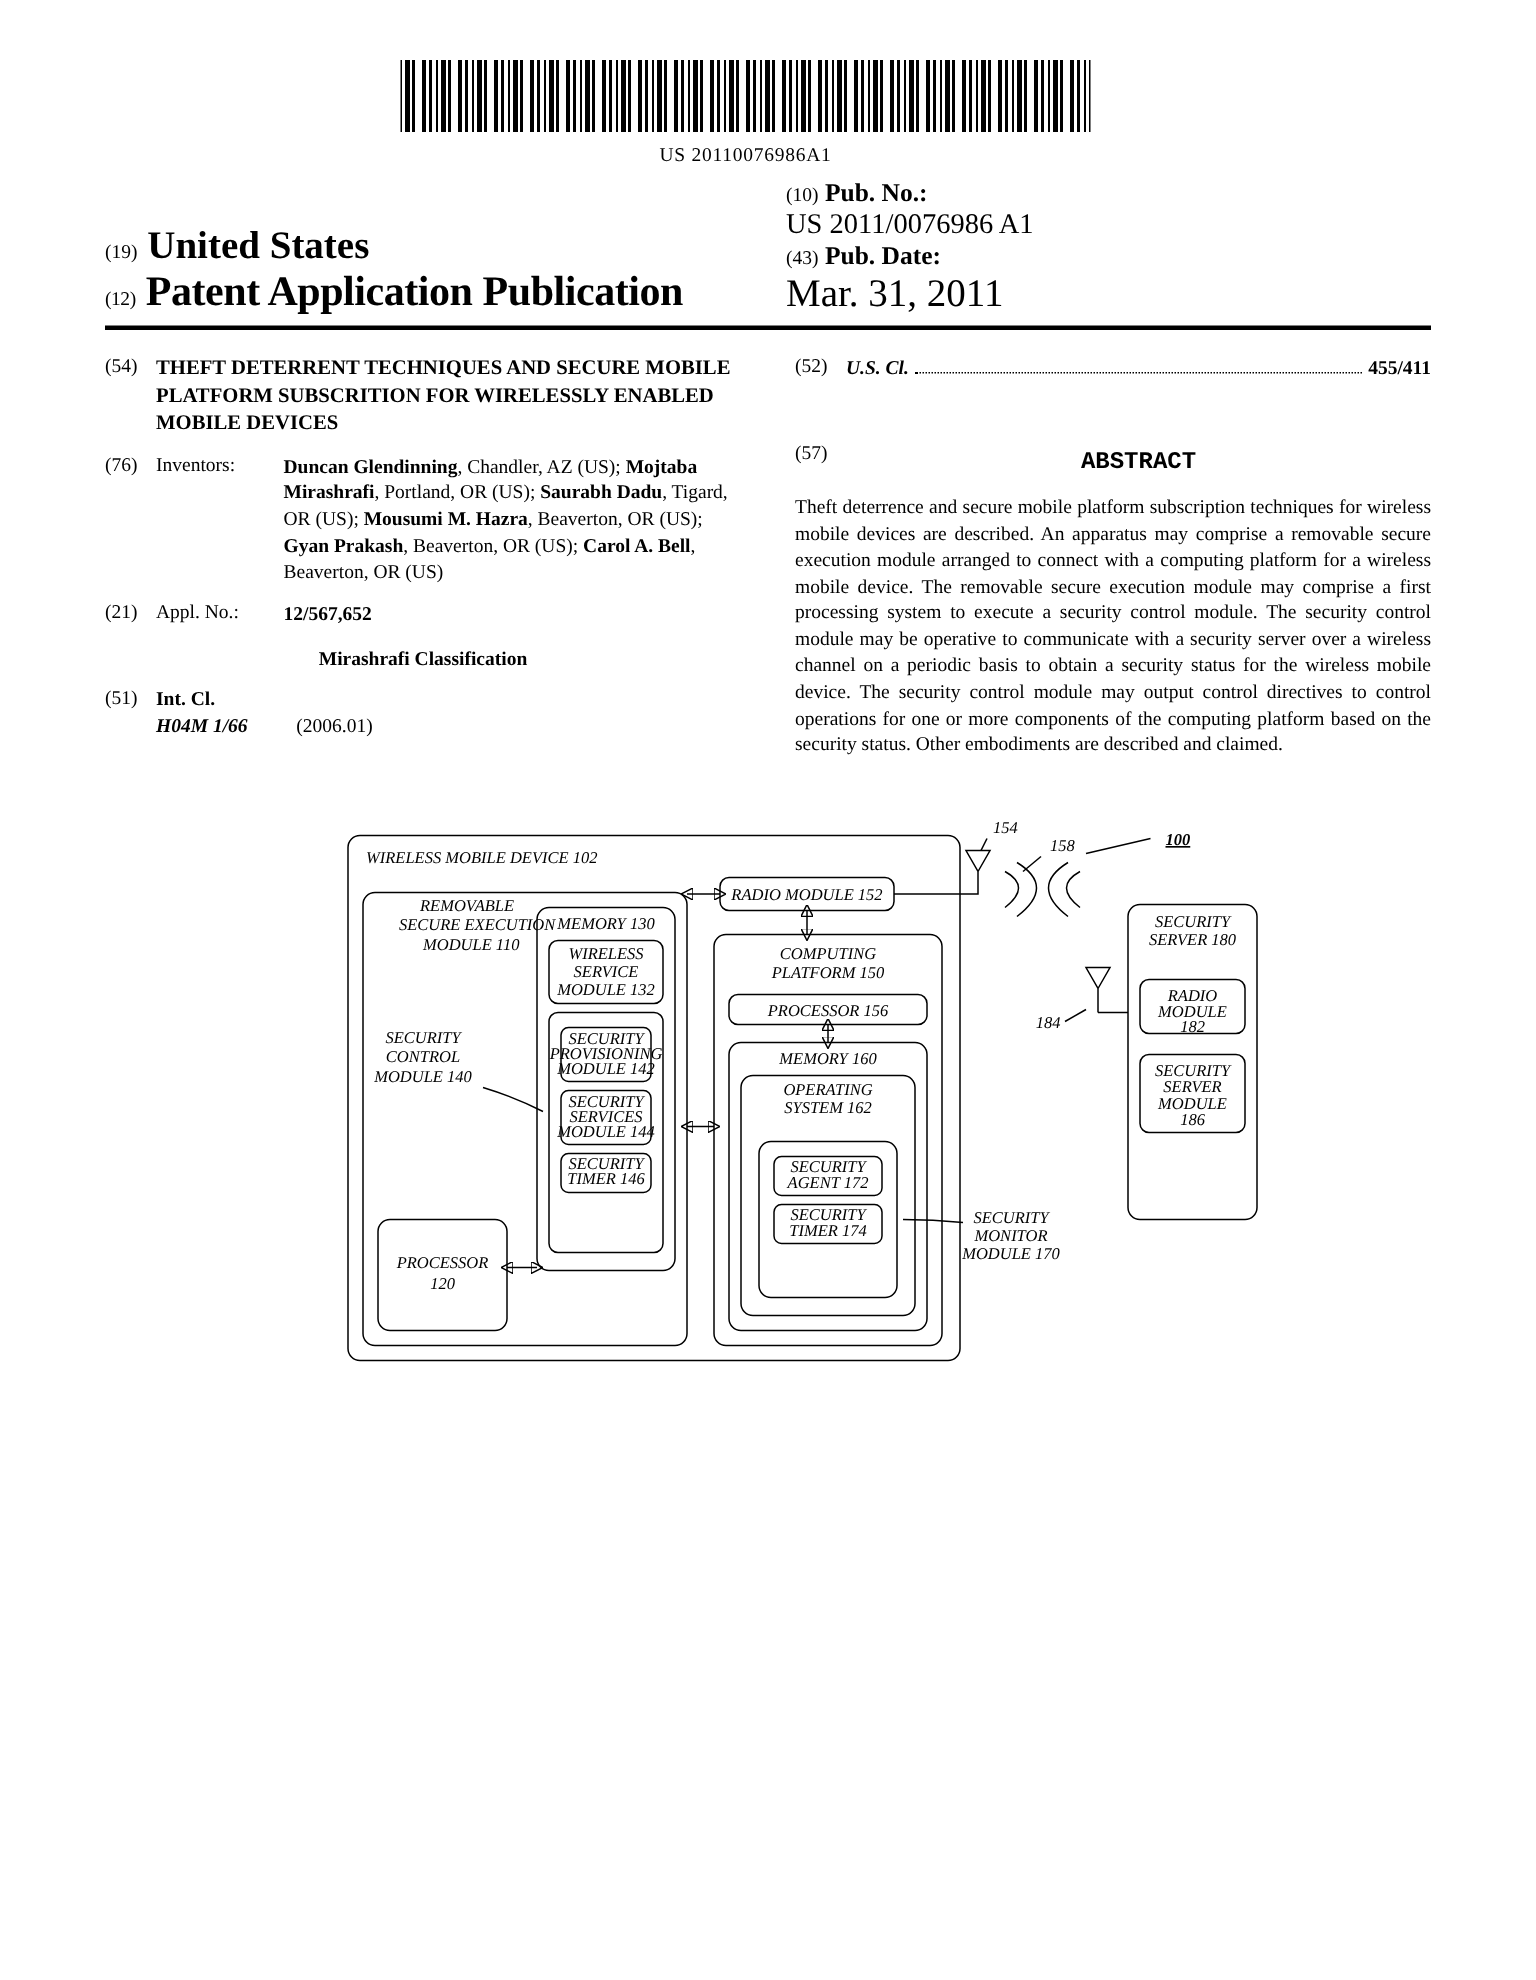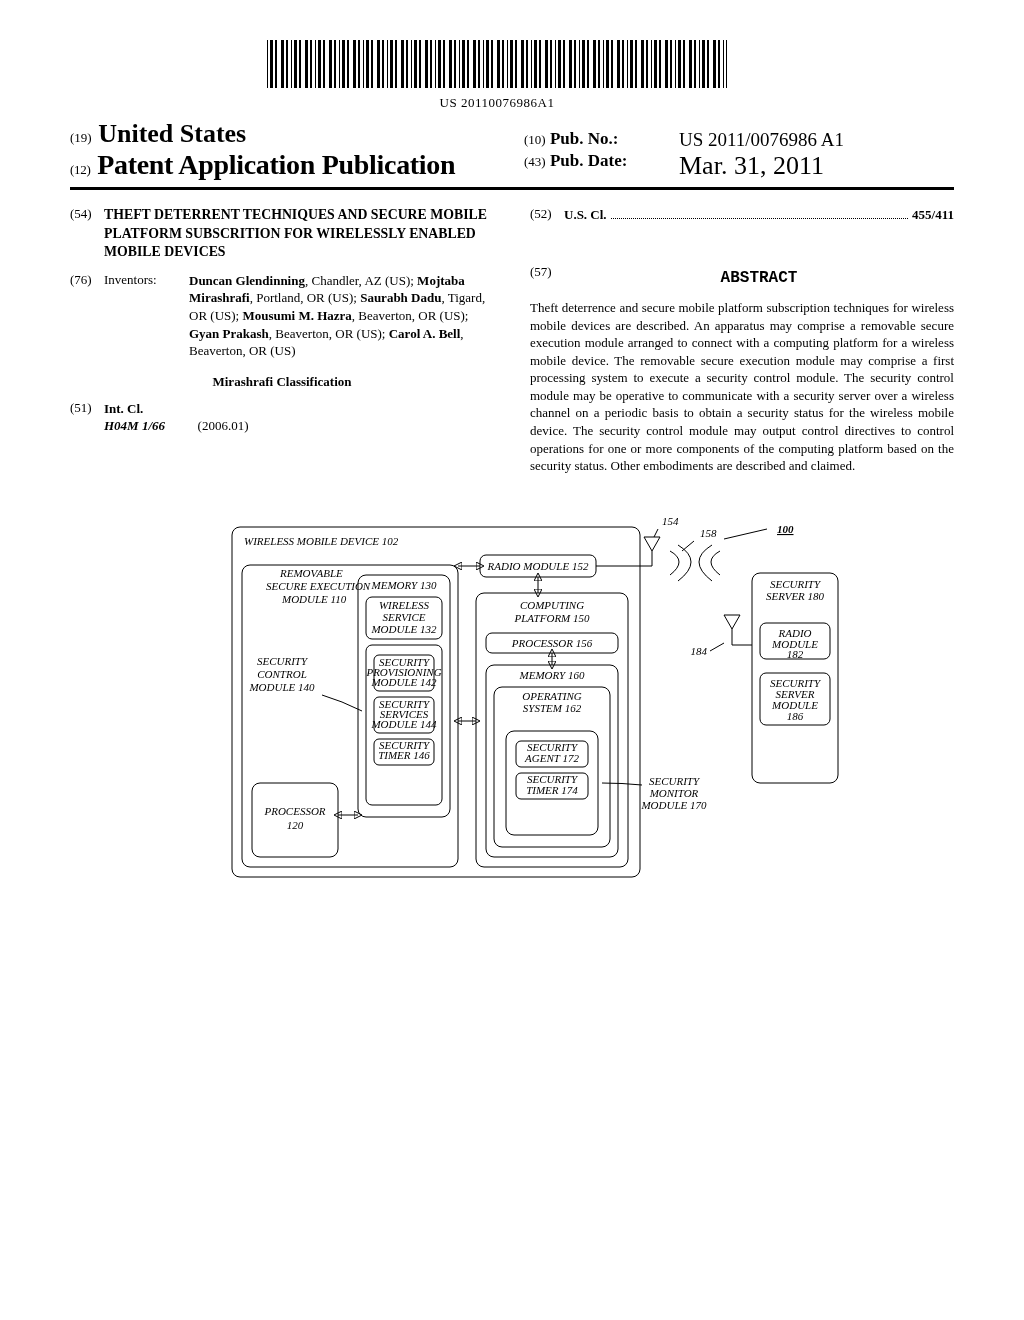--- a/index.html
+++ b/index.html
@@ -31,34 +31,34 @@
     .header-row { display: flex; justify-content: space-between; align-items: flex-end; margin-top: 8px; }
     .header-left { width: 50%; }
     .header-right { width: 50%; padding-left: 12px; }
     .country-line { font-size: 26px; font-weight: bold; }
     .country-line .tag { font-size: 13px; font-weight: normal; vertical-align: baseline; }
     .pub-line { font-size: 28px; font-weight: bold; letter-spacing: -0.3px; }
     .pub-line .tag { font-size: 13px; font-weight: normal; }
     .authors-line { font-size: 17px; font-weight: bold; padding-left: 30px; }
     .right-meta { font-size: 17px; }
     .right-meta .tag { font-size: 13px; font-weight: normal; }
-    .right-meta-line { display: flex; }
+    .right-meta-line { display: flex; flex-direction: column; }
     .right-meta-line .lab { width: 155px; }
     .right-meta-line .val { font-weight: normal; }
     hr.thick { border: none; border-top: 3px solid #000; margin: 6px 0 16px 0; }
     .cols { display: flex; gap: 36px; }
     .col { width: 50%; }
     .biblio-row { display: flex; margin-bottom: 10px; }
     .bib-num { width: 34px; flex: 0 0 34px; font-size: 13px; }
     .bib-label { width: 85px; flex: 0 0 85px; font-size: 13px; }
     .bib-title { font-weight: bold; font-size: 13.8px; line-height: 1.35; }
     .bib-body { font-size: 13px; line-height: 1.35; flex: 1; }
     .pub-class { text-align: center; font-weight: bold; font-size: 13px; margin: 14px 0 10px; }
     .dotlead { display: flex; align-items: baseline; }
-    .dotlead .k { white-space: nowrap; }
+    .dotlead .k { white-space: nowrap; font-style: italic; }
     .dotlead .dots { flex: 1; border-bottom: 1px dotted #000; margin: 0 4px 3px; height: 1px; }
     .dotlead .v { white-space: nowrap; font-weight: bold; }
     .abstract-h { text-align: center; font-weight: bold; font-size: 16px; margin: 4px 0 0; font-family: Liberation Mono, monospace; }
     .abstract-body { text-align: justify; font-size: 13px; line-height: 1.35; }
 
     
     .fig-wrap { margin-top: 40px; display: flex; justify-content: center; }
     svg.fig { width: 680px; height: 380px; }
     svg.fig text { font-family: "Times New Roman", Times, serif; font-size: 11px; fill: #000; }
     svg.fig .sc { font-style: italic; font-variant: small-caps; }
@@ -107,20 +107,25 @@
   <div class="col">
     <div class="biblio-row">
       <div class="bib-num">(54)</div>
       <div class="bib-title" style="flex:1">THEFT DETERRENT TECHNIQUES AND SECURE MOBILE PLATFORM SUBSCRITION FOR WIRELESSLY ENABLED MOBILE DEVICES</div>
     </div>
     <div class="biblio-row">
       <div class="bib-num">(76)</div>
       <div class="bib-label">Inventors:</div>
       <div class="bib-body" id="inventors-body"><b>Duncan Glendinning</b>, Chandler, AZ (US); <b>Mojtaba Mirashrafi</b>, Portland, OR (US); <b>Saurabh Dadu</b>, Tigard, OR (US); <b>Mousumi M. Hazra</b>, Beaverton, OR (US); <b>Gyan Prakash</b>, Beaverton, OR (US); <b>Carol A. Bell</b>, Beaverton, OR (US)</div>
     </div>
+    <div class="biblio-row">
+      <div class="bib-num">(21)</div>
+      <div class="bib-label">Appl. No.:</div>
+      <div class="bib-body" style="font-weight:bold">12/567,652</div>
+    </div>
     <div class="pub-class">Mirashrafi Classification</div>
     <div class="biblio-row">
       <div class="bib-num">(51)</div>
       <div class="bib-body">
         <div style="font-weight:bold">Int. Cl.</div>
         <div>
           <span style="font-style:italic;font-weight:bold">H04M 1/66</span>
           &nbsp;&nbsp;&nbsp;&nbsp;&nbsp;&nbsp;&nbsp;&nbsp;
           <span>(2006.01)</span>
         </div>

